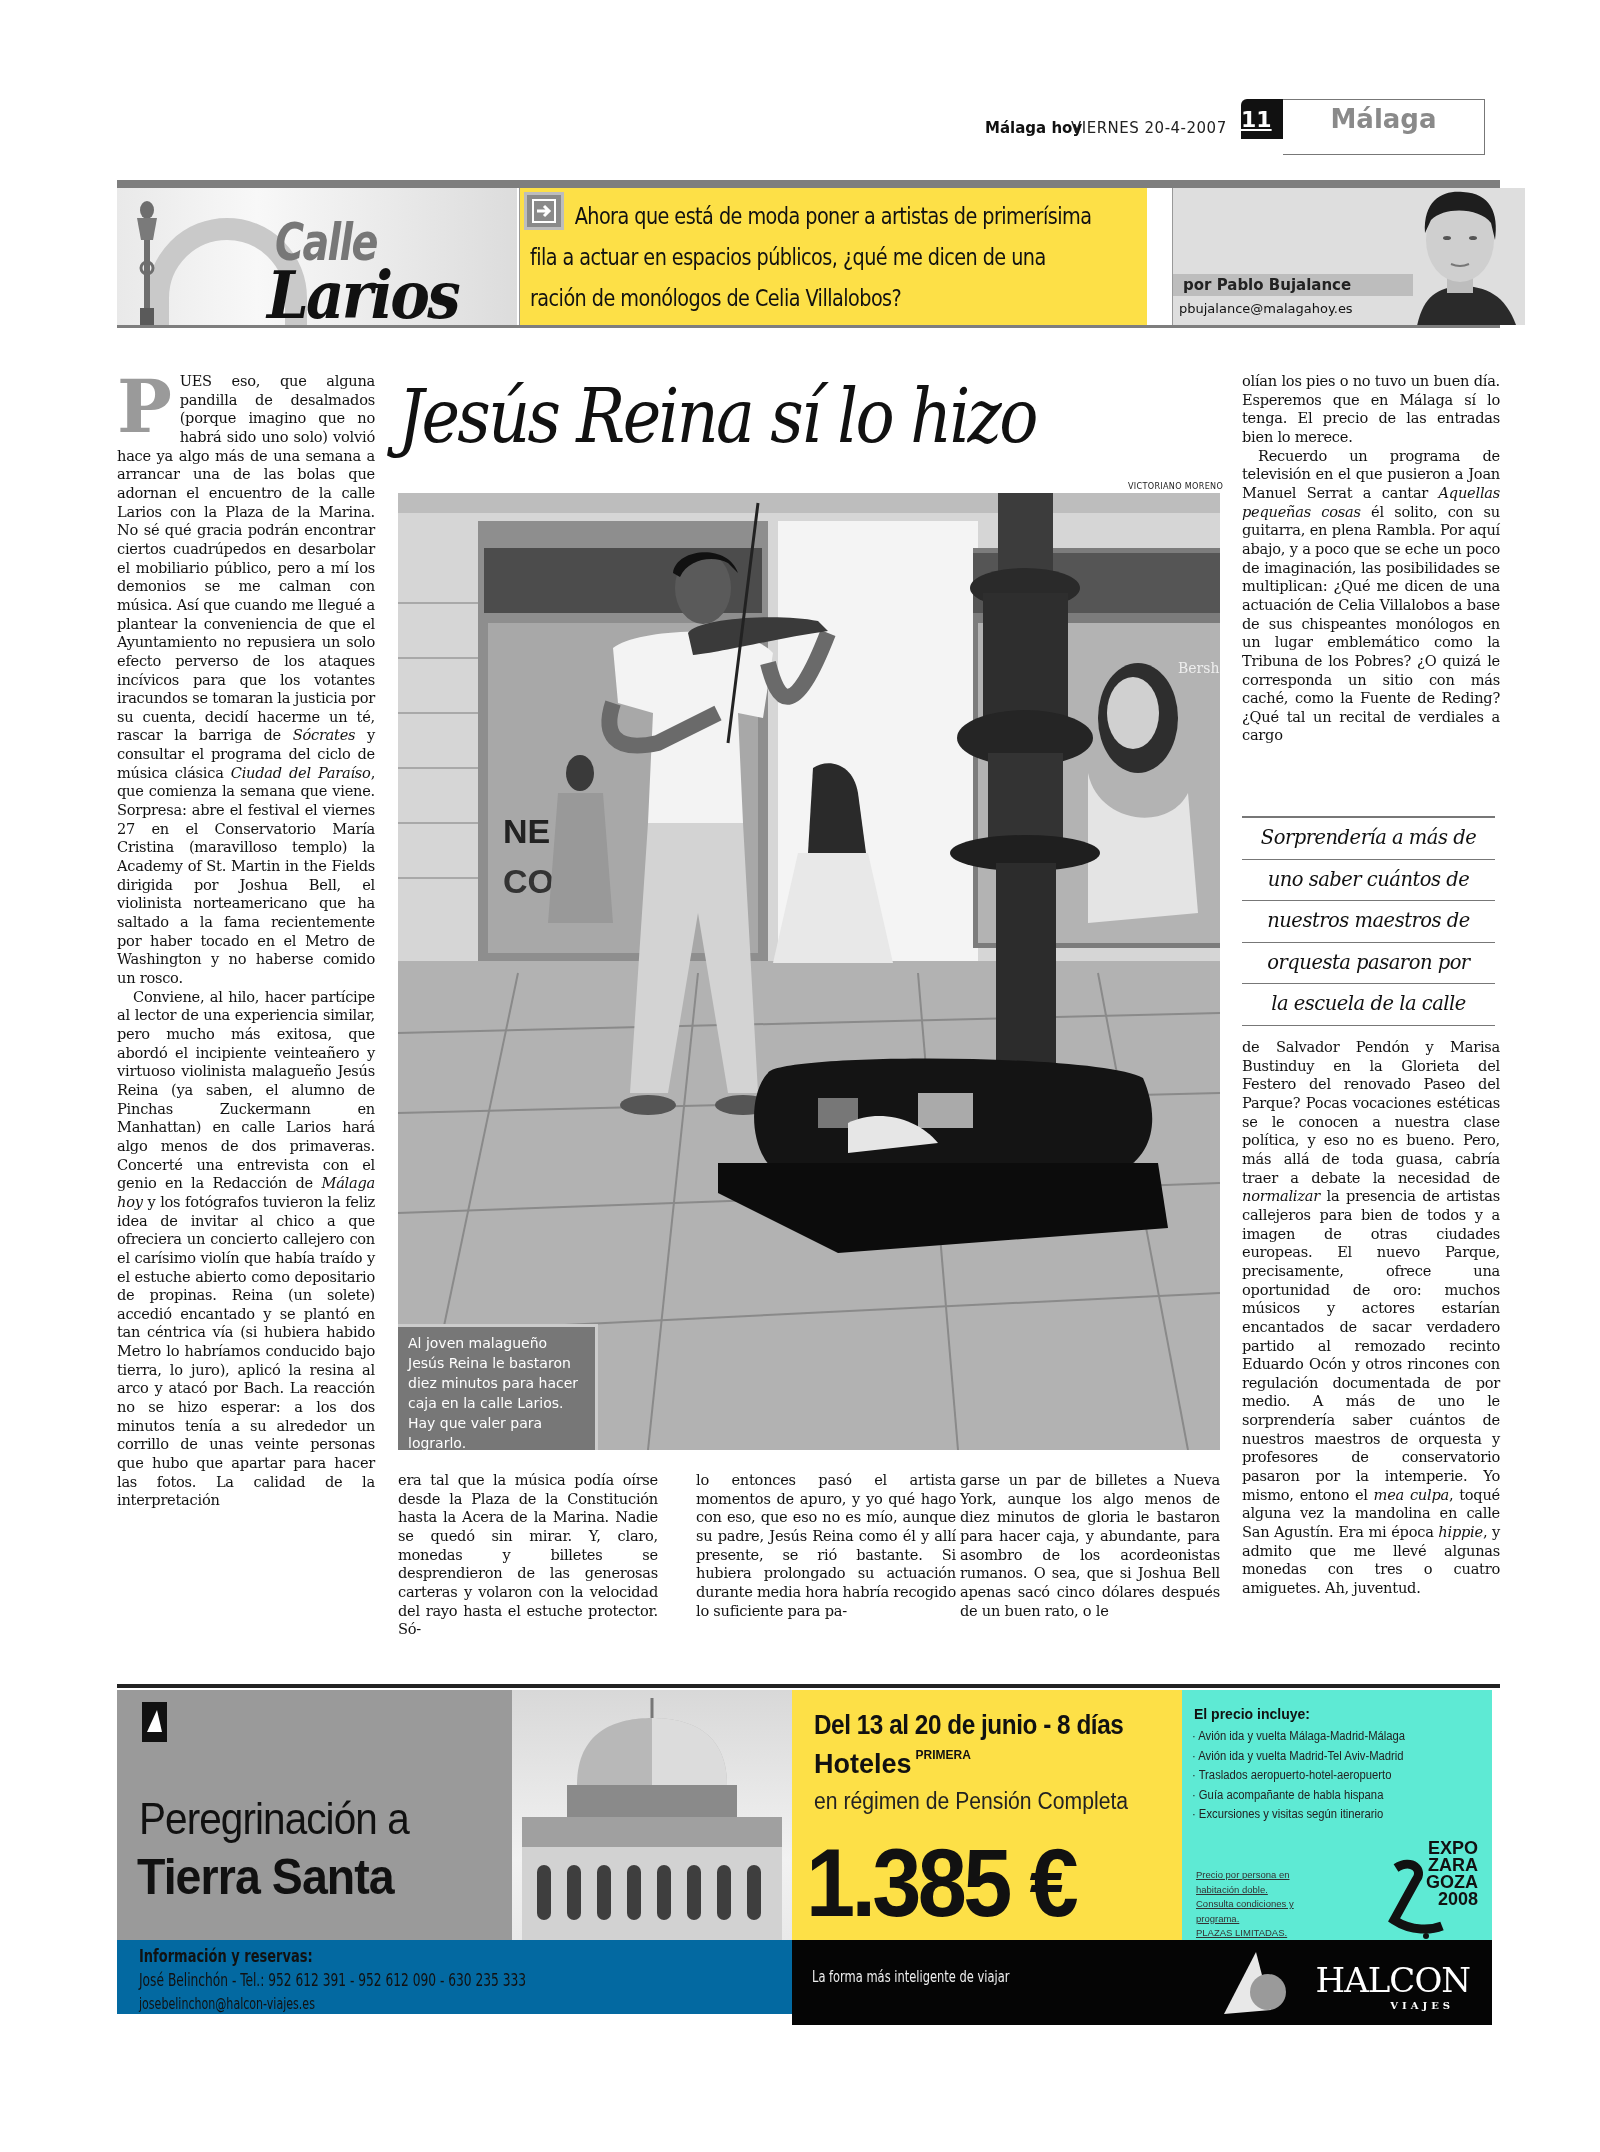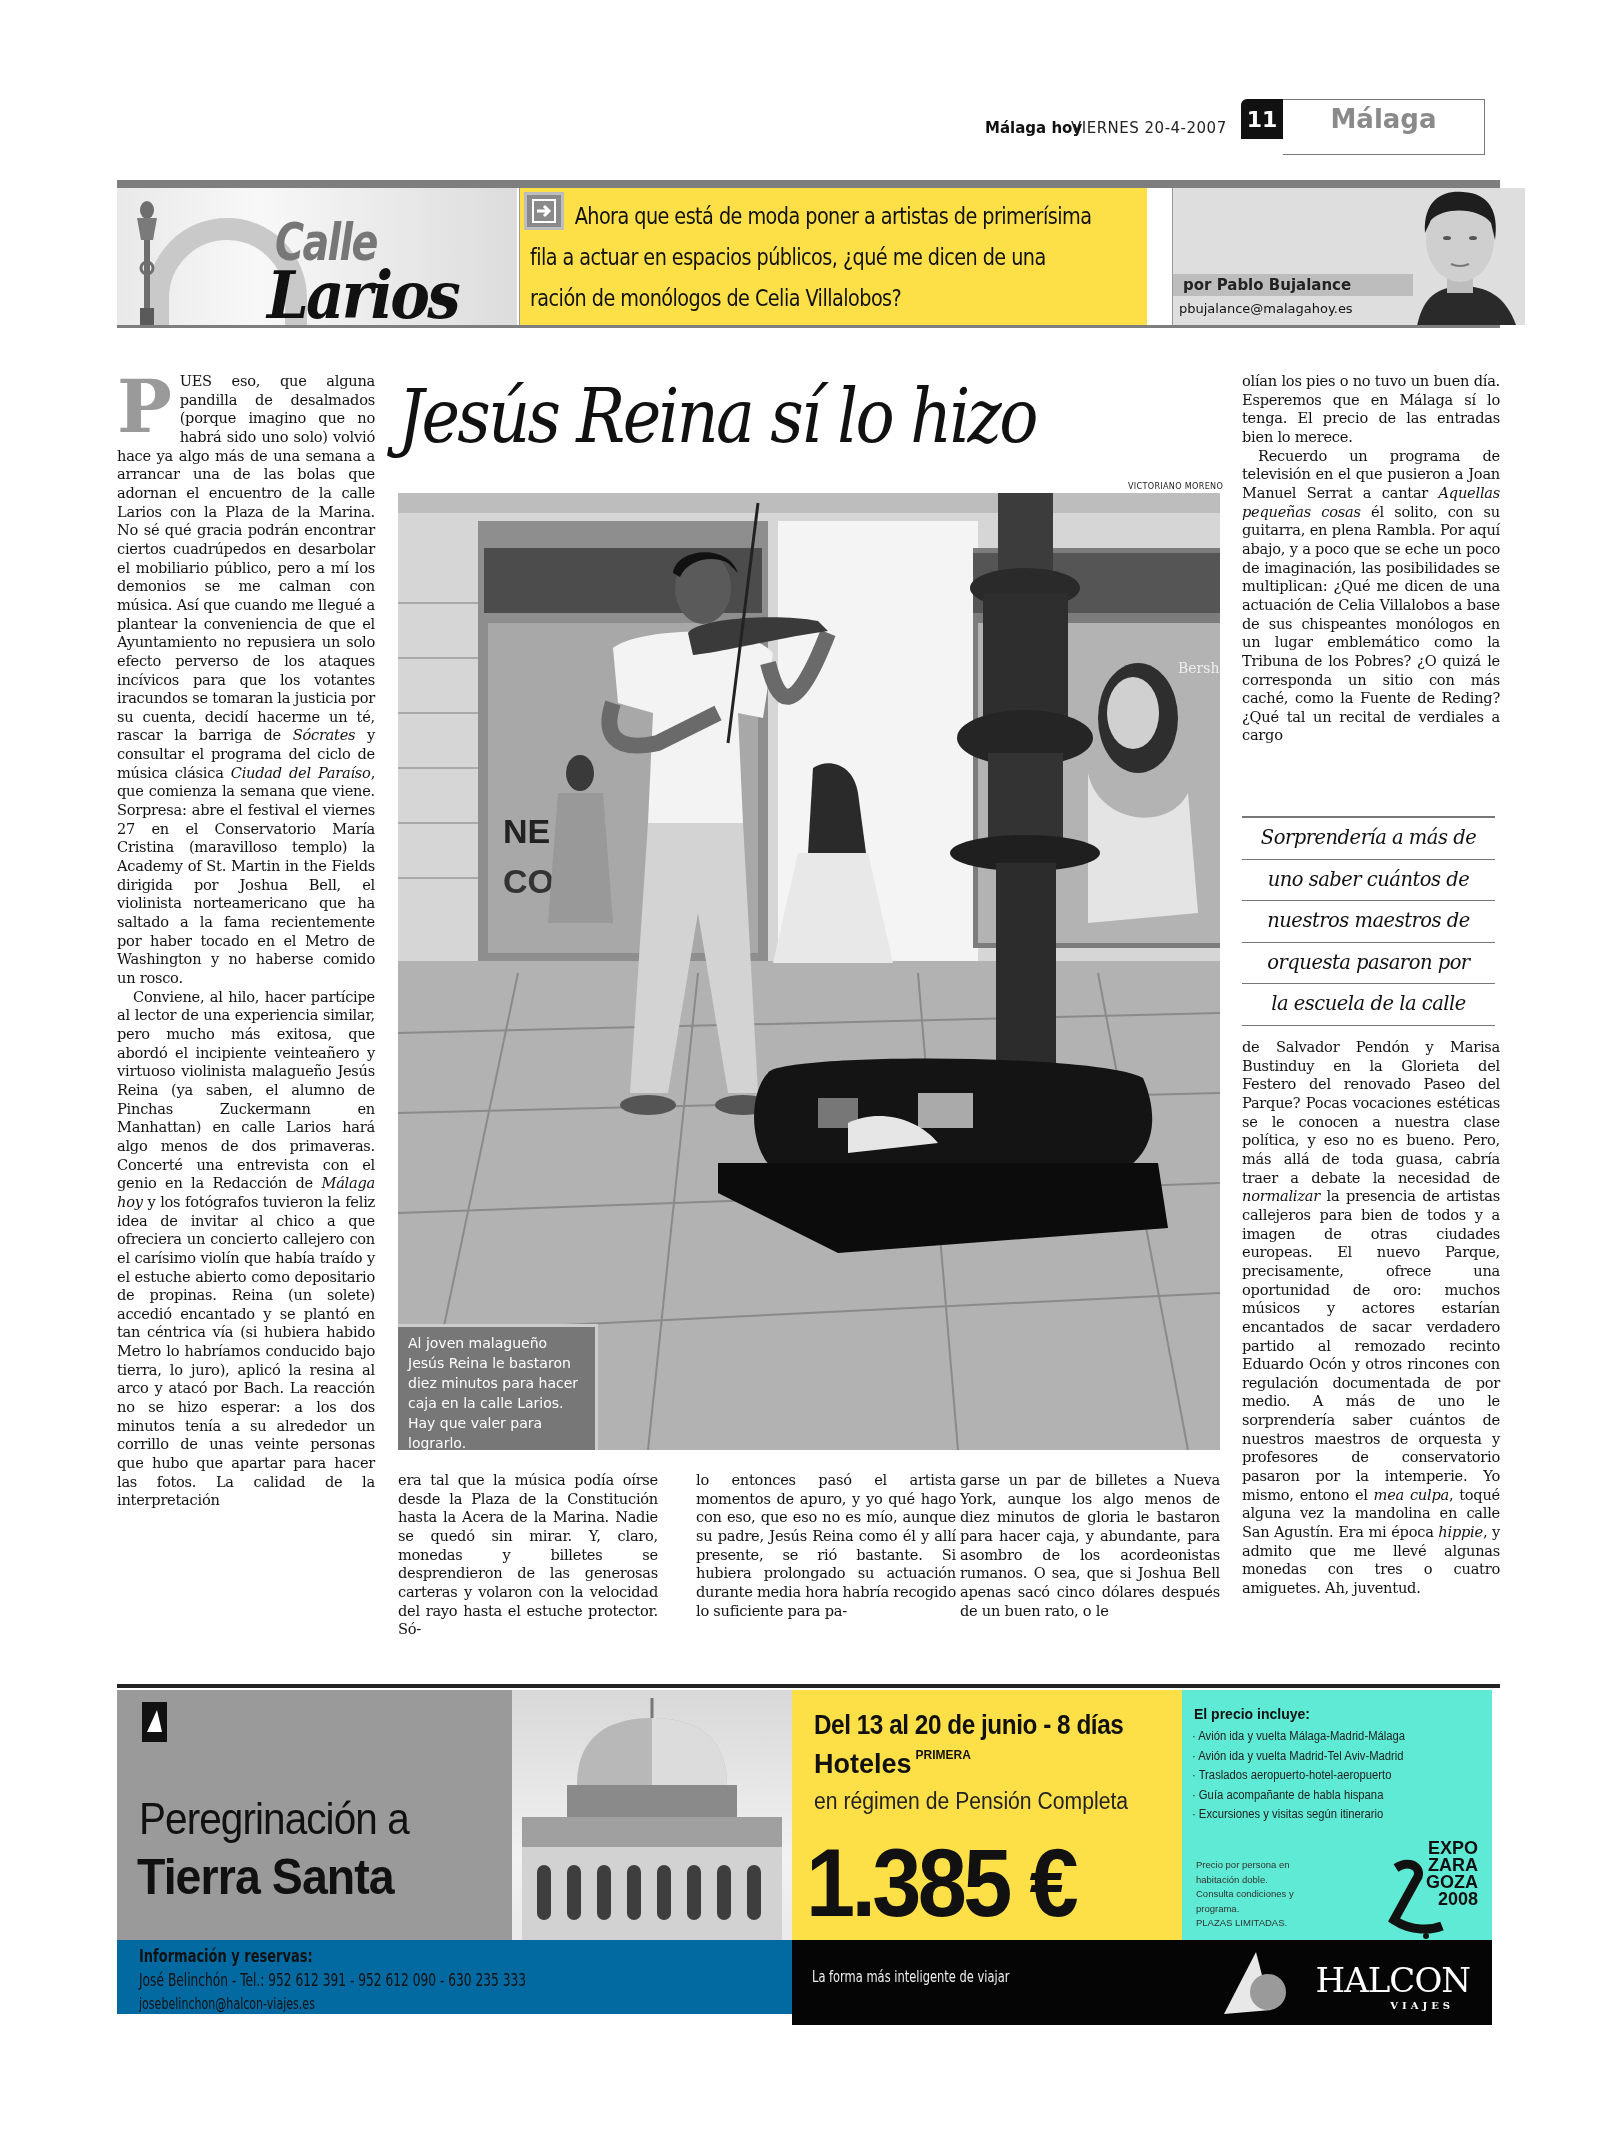--- a/index.html
+++ b/index.html
@@ -4,21 +4,21 @@
 <style>
   * { box-sizing: border-box; margin: 0; padding: 0; }
   html, body { width: 1600px; height: 2152px; background: #ffffff; overflow: hidden; }
   body { position: relative; font-family: "DejaVu Serif", serif; color: #111; }
 
   
   .folio { position: absolute; top: 97px; left: 985px; width: 520px; height: 44px; }
   .folio-brand { position: absolute; left: 0; top: 22px; font: bold 15px "DejaVu Sans", sans-serif; color: #111; }
   .folio-date { position: absolute; left: 86px; top: 22px; font: 15px "DejaVu Sans", sans-serif; letter-spacing: 0.5px; color: #222; }
   .folio-page { position: absolute; left: 256px; top: 2px; width: 42px; height: 40px; background: #111; color: #fff;
-    font: bold 22px "DejaVu Sans", sans-serif; text-align: center; line-height: 42px; border-radius: 6px 0 0 0; }
+    font: bold 22px "DejaVu Sans", sans-serif; text-align: left; line-height: 42px; border-radius: 6px 0 0 0; text-decoration: underline; }
   .folio-section { position: absolute; left: 298px; top: 2px; width: 202px; height: 56px; border: 1.5px solid #777; border-left: none;
     font: bold 26px "DejaVu Sans", sans-serif; color: #8a8a8a; text-align: center; line-height: 38px; }
 
   
   .banner { position: absolute; top: 180px; left: 117px; width: 1383px; height: 148px; }
   .banner-topbar { position: absolute; top: 0; left: 0; width: 100%; height: 8px; background: #7e7e7e; }
   .banner-bottombar { position: absolute; bottom: 0; left: 0; width: 100%; height: 3px; background: #7e7e7e; }
   .banner-logo { position: absolute; top: 8px; left: 0; width: 400px; height: 137px; background: linear-gradient(90deg,#e9e9e9 0%,#f8f8f8 35%,#dcdcdc 100%); overflow: hidden; }
   .lamp-post { position: absolute; left: 12px; top: 10px; width: 36px; height: 127px; }
   .building-arc { position: absolute; left: 30px; top: 30px; width: 160px; height: 200px; border: 22px solid #c9c9c9; border-radius: 90px 90px 0 0; }
@@ -71,21 +71,21 @@
   .ad-dome { position: absolute; left: 395px; top: 0; width: 280px; height: 283px; background: linear-gradient(180deg,#d8d8d8,#f2f2f2 60%,#e6e6e6); overflow: hidden; }
   .ad-mid { position: absolute; left: 675px; top: 0; width: 390px; height: 250px; background: #fde047; }
   .ad-dates { position: absolute; left: 22px; top: 20px; font: bold 27px "Liberation Sans", sans-serif; color: #111; white-space: nowrap; letter-spacing: -0.5px; transform: scaleX(0.9); transform-origin: left; }
   .ad-hotels { position: absolute; left: 22px; top: 58px; font: bold 27px "Liberation Sans", sans-serif; color: #111; white-space: nowrap; }
   .ad-hotels sup { font-size: 12px; vertical-align: 14px; margin-left: 4px; }
   .ad-regime { position: absolute; left: 22px; top: 98px; font: 23px "Liberation Sans", sans-serif; color: #222; white-space: nowrap; transform: scaleX(0.92); transform-origin: left; }
   .ad-price { position: absolute; left: 14px; top: 138px; font: bold 96px "Liberation Sans", sans-serif; color: #111; white-space: nowrap; letter-spacing: -4px; transform: scaleX(0.92); transform-origin: left; }
   .ad-right { position: absolute; left: 1065px; top: 0; width: 310px; height: 250px; background: #5eead4; }
   .ad-incl-title { position: absolute; left: 12px; top: 16px; font: bold 14px "Liberation Sans", sans-serif; color: #111; }
   .ad-incl-list { position: absolute; left: 10px; top: 37px; list-style: none; font: 12.5px "Liberation Sans", sans-serif; color: #222; line-height: 19.5px; transform: scaleX(0.9); transform-origin: left; white-space: nowrap; }
-  .ad-note { position: absolute; left: 14px; top: 168px; font: 9.5px "Liberation Sans", sans-serif; color: #333; line-height: 14.5px; }
+  .ad-note { position: absolute; left: 14px; top: 178px; font: 9.5px "Liberation Sans", sans-serif; color: #333; line-height: 14.5px; text-decoration: underline; }
   .ad-expo { position: absolute; left: 200px; top: 150px; width: 100px; height: 100px; }
   .ad-expo-text { position: absolute; right: 4px; top: 0; font: bold 18px "Liberation Sans", sans-serif; line-height: 17px; text-align: right; color: #111; }
   .ad-info-box { position: absolute; left: 0; top: 250px; width: 675px; height: 74px; background: #0369a1; }
   .ad-info-title { position: absolute; left: 22px; top: 6px; font: bold 17px "DejaVu Sans Condensed","DejaVu Sans", sans-serif; color: #111; transform: scaleX(0.85); transform-origin: left; white-space: nowrap; }
   .ad-info-contact { position: absolute; left: 22px; top: 30px; font: 17px "DejaVu Sans Condensed","DejaVu Sans", sans-serif; color: #111; transform: scaleX(0.8); transform-origin: left; white-space: nowrap; }
   .ad-info-email { position: absolute; left: 22px; top: 55px; font: 15px "DejaVu Sans Condensed","DejaVu Sans", sans-serif; color: #111; transform: scaleX(0.82); transform-origin: left; white-space: nowrap; }
   .ad-footer { position: absolute; left: 675px; top: 250px; width: 700px; height: 85px; background: #050505; }
   .ad-slogan { position: absolute; left: 20px; top: 28px; font: 15px "DejaVu Sans Condensed","DejaVu Sans", sans-serif; color: #eee; transform: scaleX(0.85); transform-origin: left; white-space: nowrap; }
   .ad-halcon { position: absolute; right: 16px; top: 12px; width: 260px; height: 68px; }
   .halcon-word { position: absolute; right: 6px; top: 8px; font: 34px "DejaVu Serif", serif; color: #fff; letter-spacing: -1px; }

